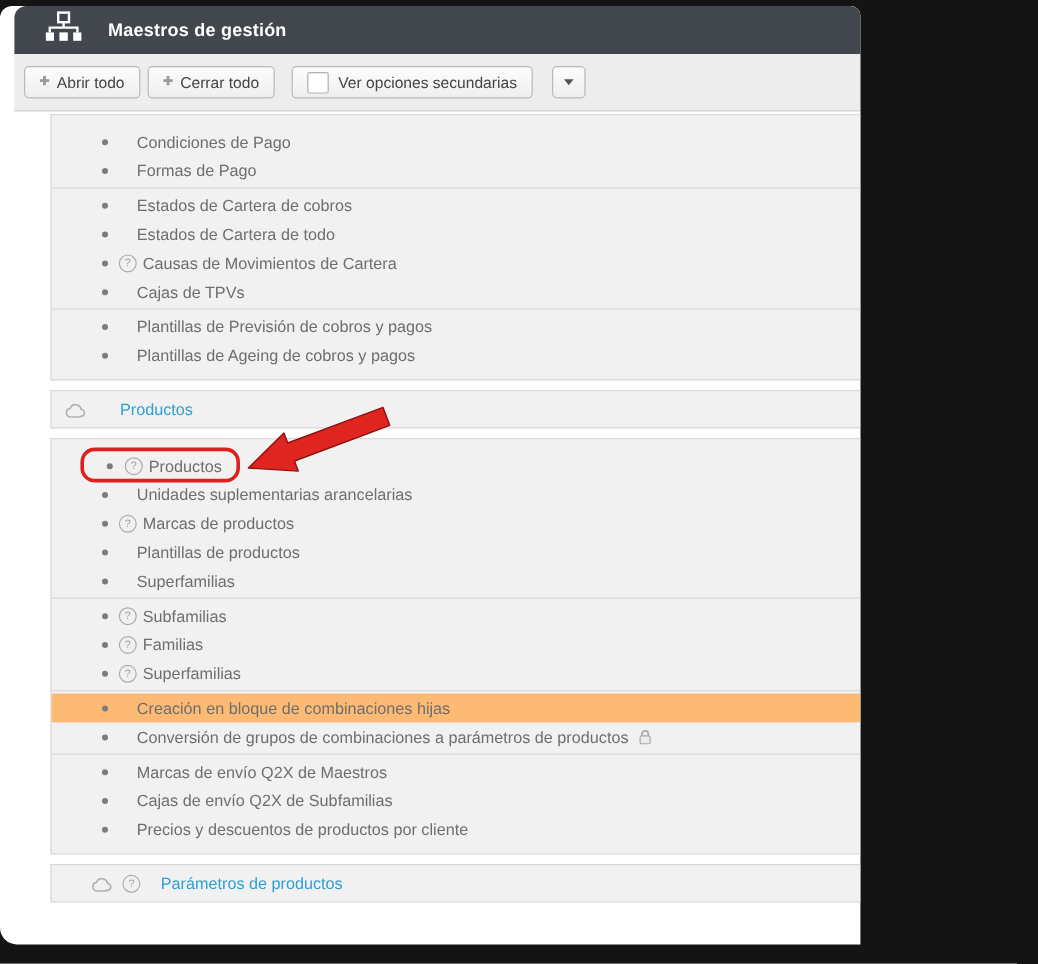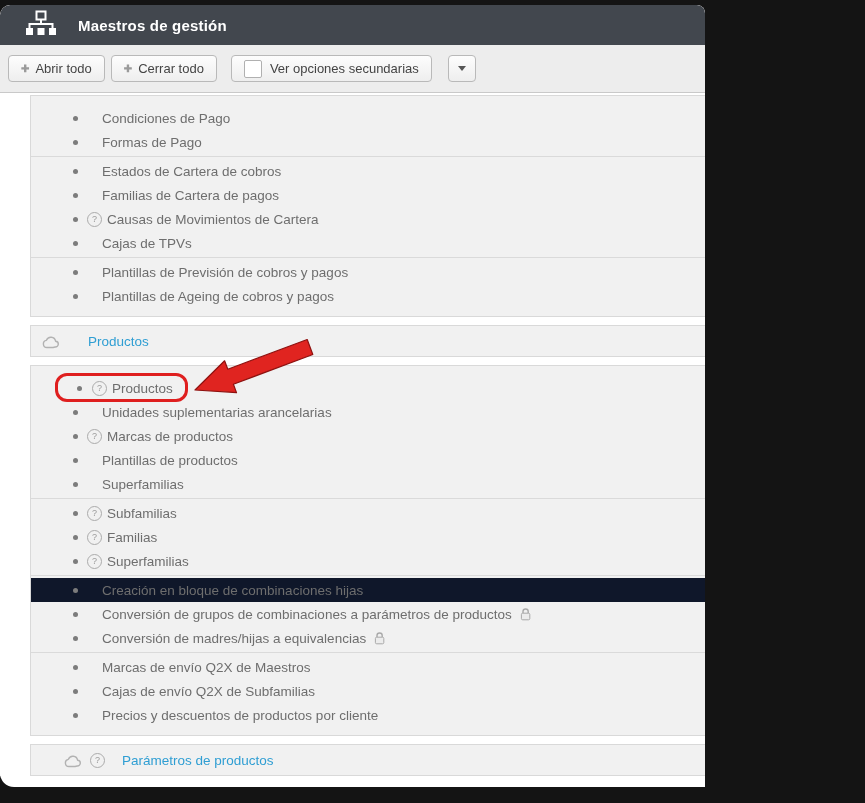--- a/index.html
+++ b/index.html
@@ -3,21 +3,21 @@
 <meta charset="utf-8">
 <style>
   html,body{margin:0;padding:0}
   body{
     width:865px;height:803px;position:relative;overflow:hidden;
     background:#141414;
     font-family:"Liberation Sans",sans-serif;
   }
   .panel{
     position:absolute;left:0;top:5px;width:705px;height:782px;
-    background:#ffffff;border-radius:10px 8px 0 14px;overflow:hidden;
+    background:#ffffff;border-radius:10px 8px 0 14px;overflow:hidden;padding-left:12px;
   }
   
   .appbar{
     height:40px;background:#42474e;display:flex;align-items:center;
     padding-left:26px;border-radius:10px 8px 0 0;
   }
   .appbar .ttl{color:#ffffff;font-size:15px;font-weight:bold;margin-left:22px;letter-spacing:.2px}
   
   .toolbar{
     height:47px;background:#ededed;border-bottom:1px solid #c9c9c9;
@@ -42,21 +42,21 @@
   .divider{border-top:1px solid #dadada;margin:2px 0}
   .row{height:24px;display:flex;align-items:center;padding-left:42px;font-size:13.5px;color:#6e6e6e;position:relative}
   .bullet{width:5px;height:5px;border-radius:50%;background:#7c7c7c;margin-right:24px;flex:none}
   .row.withq .bullet{margin-right:9px}
   .q{
     width:13px;height:13px;border:1px solid #ababab;border-radius:50%;
     color:#9a9a9a;font-size:9px;line-height:13px;text-align:center;margin-right:5px;flex:none;
     box-sizing:content-box;
   }
   .lock{margin-left:7px;display:flex;flex:none}
-  .row.hl{background:#0f172a}
+  .row.hl{background:#fdba74}
   .row.target{padding-left:46px}
   .row.target .bullet{margin-right:10px}
   .redbox{
     position:absolute;left:24px;top:-3px;width:127px;height:23px;
     border:3px solid #df1f1f;border-radius:12px;pointer-events:none;
   }
   
   .hdr{height:30px;display:flex;align-items:center;padding-left:11px}
   .hdr .hlbl{color:#2f9ed3;font-size:13.5px;margin-left:28px}
   .hdr.foot{padding-left:33px}
@@ -115,21 +115,21 @@
         <span class="bullet"></span>
         <span>Formas de Pago</span>
       </div>
       <div class="divider"></div>
       <div class="row">
         <span class="bullet"></span>
         <span>Estados de Cartera de cobros</span>
       </div>
       <div class="row">
         <span class="bullet"></span>
-        <span>Familias de Cartera de pagos</span>
+        <span>Estados de Cartera de todo</span>
       </div>
       <div class="row withq">
         <span class="bullet"></span>
         <span class="q">?</span>
         <span>Causas de Movimientos de Cartera</span>
       </div>
       <div class="row">
         <span class="bullet"></span>
         <span>Cajas de TPVs</span>
       </div>
@@ -194,30 +194,20 @@
         <span>Superfamilias</span>
       </div>
       <div class="divider"></div>
       <div class="row hl">
         <span class="bullet"></span>
         <span>Creación en bloque de combinaciones hijas</span>
       </div>
       <div class="row">
         <span class="bullet"></span>
         <span>Conversión de grupos de combinaciones a parámetros de productos</span>
-        <span class="lock">
-          <svg width="13" height="14" viewBox="0 0 13 14">
-            <path d="M4 6.2V4.6a2.6 2.6 0 0 1 5.2 0v1.6" fill="none" stroke="#a9a9a9" stroke-width="1.4"></path>
-            <rect x="2.4" y="6.2" width="8.4" height="6.6" rx="1.3" fill="#ececec" stroke="#a9a9a9"></rect>
-          </svg>
-        </span>
-      </div>
-      <div class="row">
-        <span class="bullet"></span>
-        <span>Conversión de madres/hijas a equivalencias</span>
         <span class="lock">
           <svg width="13" height="14" viewBox="0 0 13 14">
             <path d="M4 6.2V4.6a2.6 2.6 0 0 1 5.2 0v1.6" fill="none" stroke="#a9a9a9" stroke-width="1.4"></path>
             <rect x="2.4" y="6.2" width="8.4" height="6.6" rx="1.3" fill="#ececec" stroke="#a9a9a9"></rect>
           </svg>
         </span>
       </div>
       <div class="divider"></div>
       <div class="row">
         <span class="bullet"></span>

